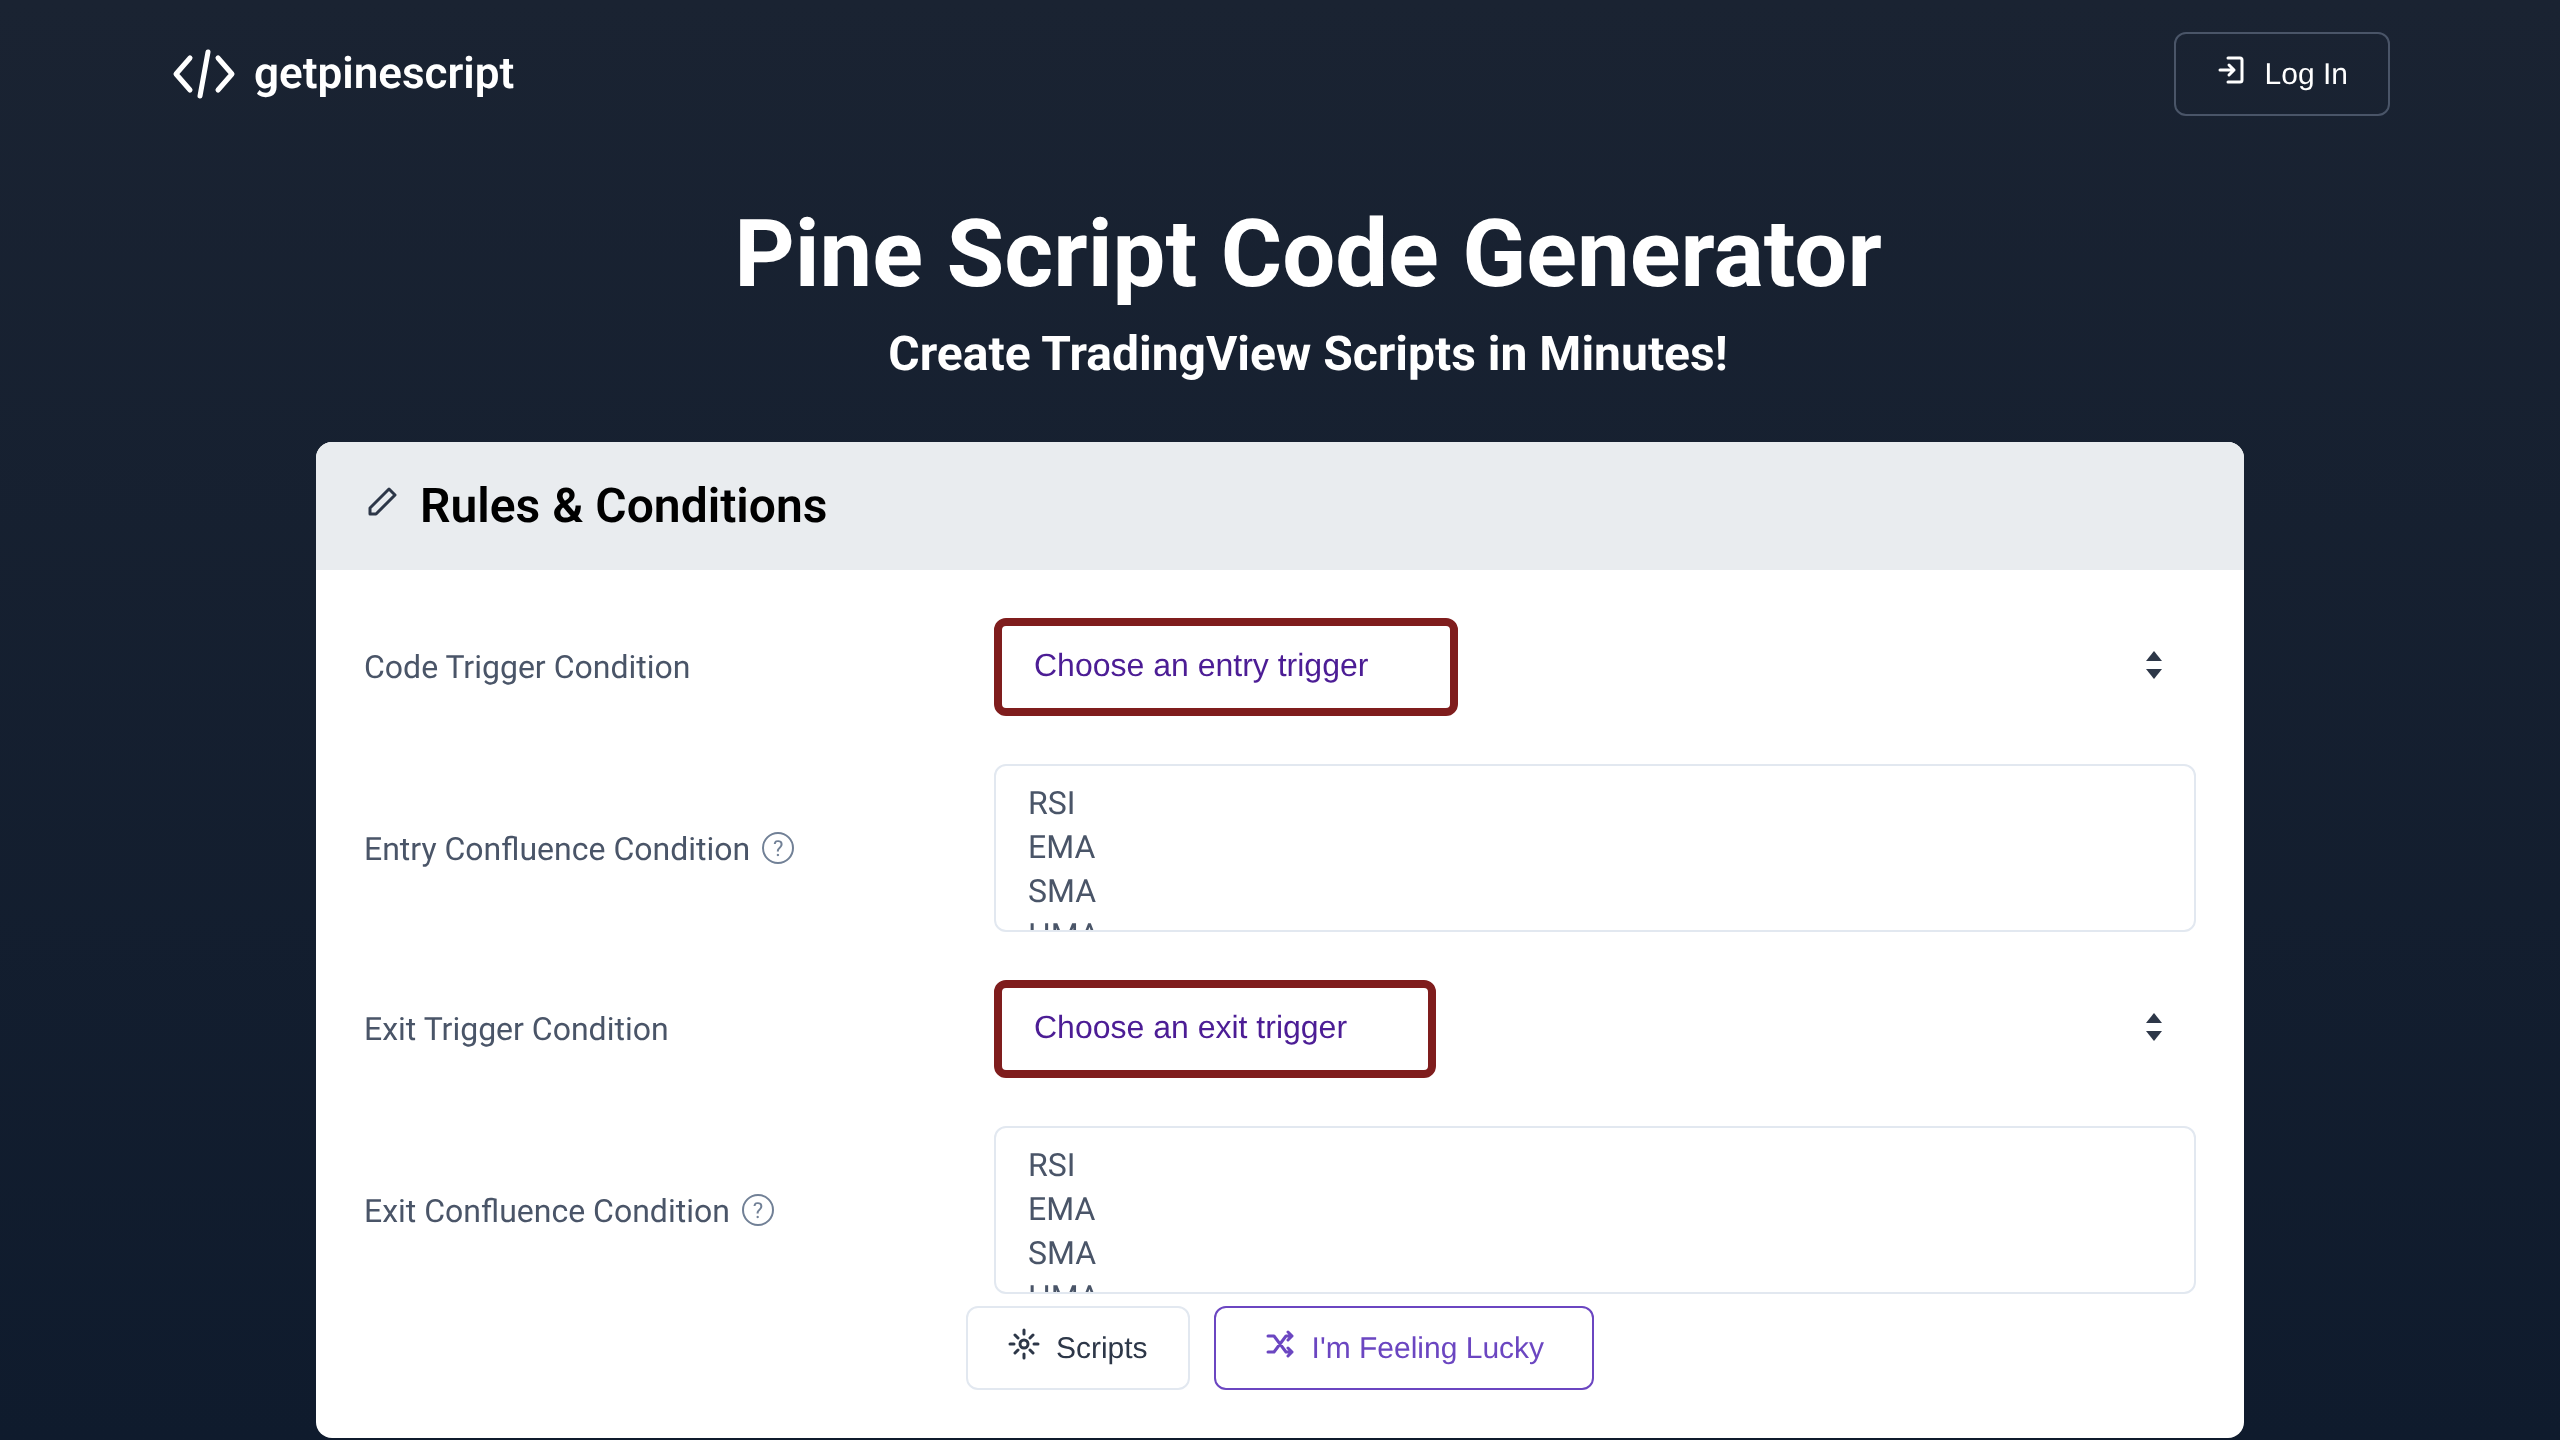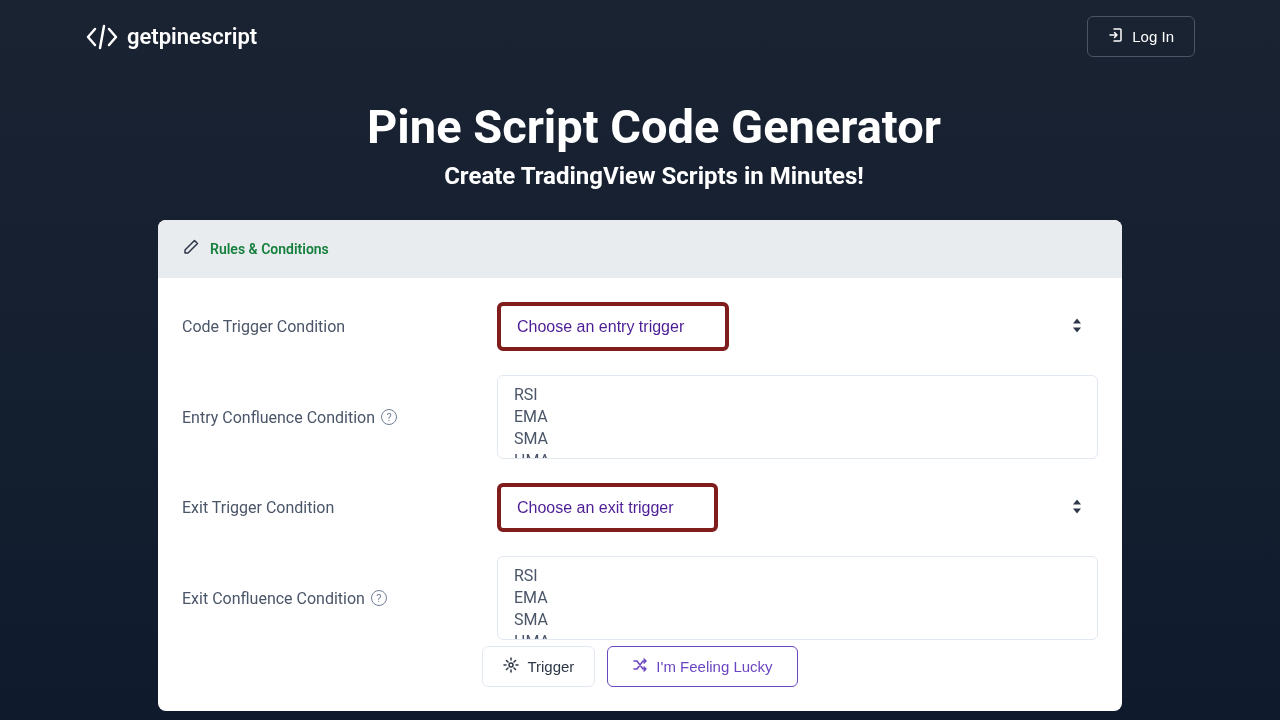--- a/index.html
+++ b/index.html
@@ -85,23 +85,23 @@
     
     .card-header {
       background: #e9ecef;
       padding: 18px 24px;
       display: flex;
       align-items: center;
       gap: 10px;
     }
     
     .card-header-title {
-      font-size: 14px;
+      font-size: 24px;
       font-weight: 600;
-      color: #15803d;
+      color: #000000;
     }
     
     .card-body {
       padding: 24px;
     }
     
     .form-row {
       display: flex;
       align-items: center;
       margin-bottom: 24px;
@@ -311,21 +311,21 @@
     </div>
 
     <div class="card-footer">
       <button class="btn-generate">
         <span>
           <svg width="16" height="16" viewBox="0 0 16 16" fill="none">
             <circle cx="8" cy="8" r="2" stroke="#2d3748" stroke-width="1.5"></circle>
             <path d="M8 1V3M8 13V15M3 8H1M15 8H13M12.5 3.5L11 5M5 11L3.5 12.5M12.5 12.5L11 11M5 5L3.5 3.5" stroke="#2d3748" stroke-width="1.5" stroke-linecap="round"></path>
           </svg>
         </span>
-        <span>Trigger</span>
+        <span>Scripts</span>
       </button>
       <button class="btn-lucky">
         <span>
           <svg width="16" height="16" viewBox="0 0 16 16" fill="none">
             <path d="M2 4H5L11 12H14M14 12L12 10M14 12L12 14M2 12H5L11 4H14M14 4L12 2M14 4L12 6" stroke="#6b46c1" stroke-width="1.5" stroke-linecap="round" stroke-linejoin="round"></path>
           </svg>
         </span>
         <span>I'm Feeling Lucky</span>
       </button>
     </div>

